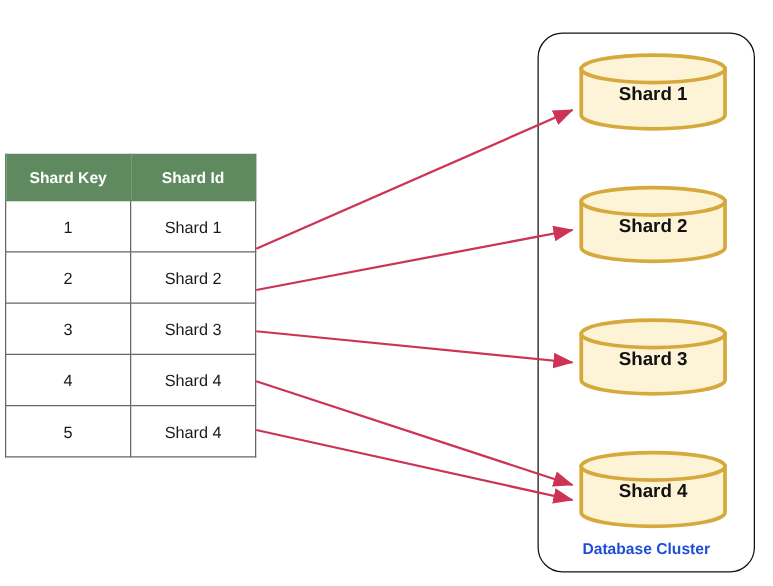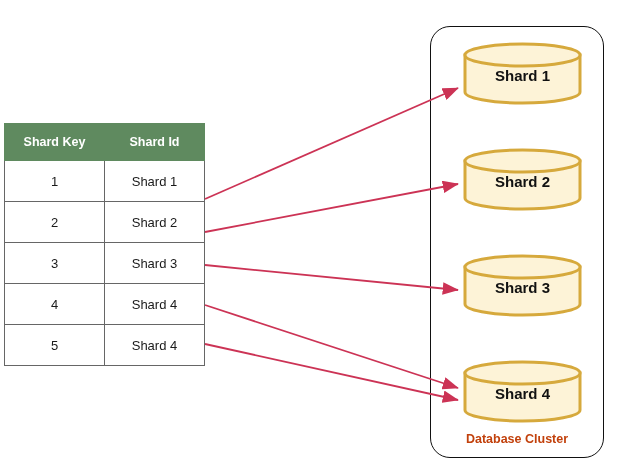--- a/index.html
+++ b/index.html
@@ -76,21 +76,21 @@
     box-sizing: border-box;
   }
   #cluster-label {
     position: absolute;
     left: 430px;
     top: 432px;
     width: 174px;
     text-align: center;
     font-size: 12.5px;
     font-weight: bold;
-    color: #c2410c;
+    color: #1d4ed8;
   }
 
   .cylinder {
     position: absolute;
     left: 462px;
     width: 121px;
     height: 63px;
   }
   .cylinder .cyl-svg {
     position: absolute;

